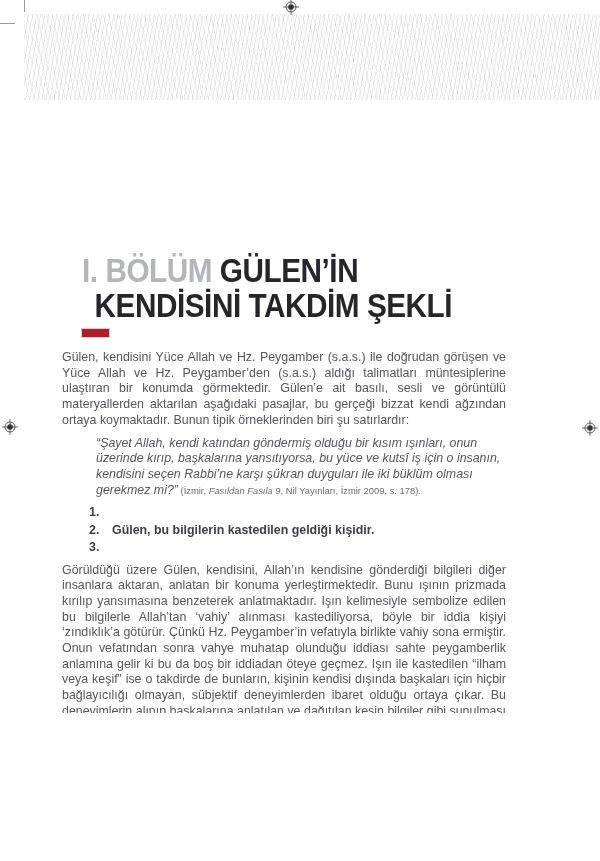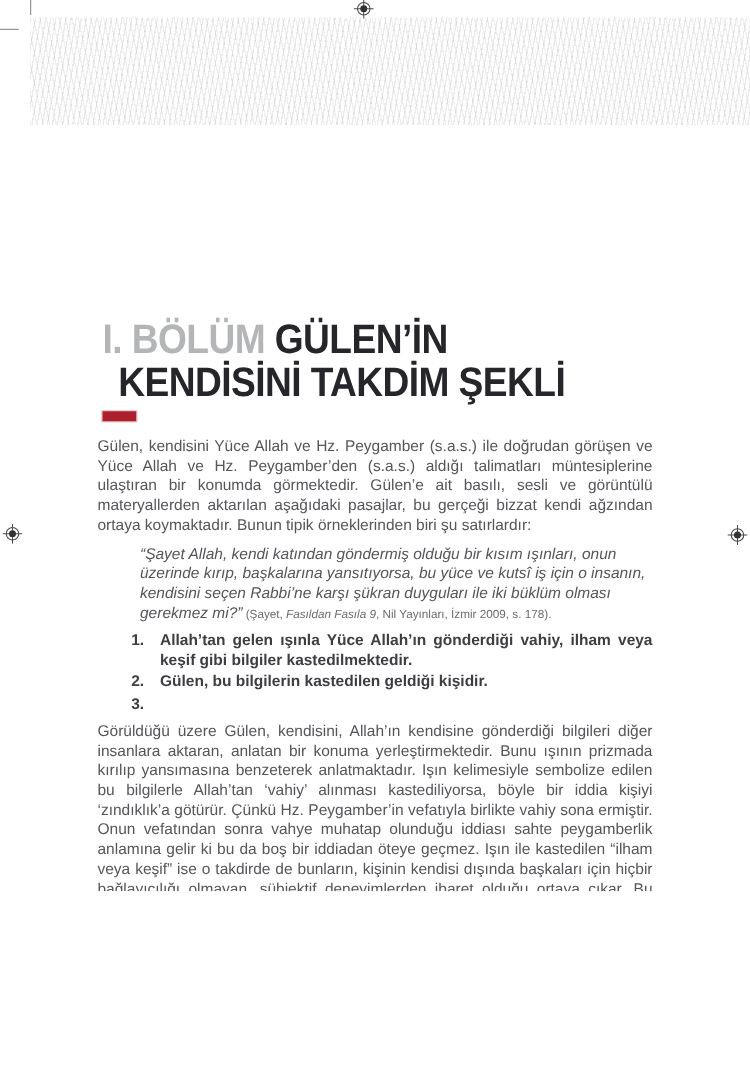--- a/index.html
+++ b/index.html
@@ -37,21 +37,21 @@
     transform:scaleX(0.9);transform-origin:0 0;white-space:nowrap;
     color:var(--title-dark);
   }
   .title-line .light{color:var(--title-gray);}
   .title-line2{padding-left:14px;}
   .red-dash{width:27px;height:8px;background:var(--accent-red);margin:6px 0 0 0;
     box-shadow:0 0 0 1px rgba(172,31,45,0.25);}
 
   
   .body-col{
-    position:absolute;left:78px;top:350px;width:444px;
+    position:absolute;left:62px;top:350px;width:444px;
     font-size:12.4px;line-height:15.7px;color:var(--body-text);
     text-align:justify;
   }
   .body-col p{margin:0 0 7px 0;}
   .quote{
     margin:0 0 7px 34px;font-style:italic;text-align:left;line-height:15.7px;
   }
   .quote .cite{font-size:9.4px;font-style:normal;color:#6b6c70;}
   .quote .cite em{font-style:italic;}
   .numlist{margin:0 0 7px 0;}
@@ -139,28 +139,27 @@
   <header class="chapter-head">
     <div class="title-line"><span class="light">I. BÖLÜM</span><span>&nbsp;</span><span>GÜLEN’İN</span></div>
     <div class="title-line title-line2">KENDİSİNİ TAKDİM ŞEKLİ</div>
     <div class="red-dash"></div>
   </header>
 
   <main class="body-col">
     <p>Gülen, kendisini Yüce Allah ve Hz. Peygamber (s.a.s.) ile doğrudan görüşen ve Yüce Allah ve Hz. Peygamber’den (s.a.s.) aldığı talimatları müntesiplerine ulaştıran bir konumda görmektedir. Gülen’e ait basılı, sesli ve görüntülü materyallerden aktarılan aşağıdaki pasajlar, bu gerçeği bizzat kendi ağzından ortaya koymaktadır. Bunun tipik örneklerinden biri şu satırlardır:</p>
 
     <div class="quote">
-      <span>“Şayet Allah, kendi katından göndermiş olduğu bir kısım ışınları, onun üzerinde kırıp, başkalarına yansıtıyorsa, bu yüce ve kutsî iş için o insanın, kendisini seçen Rabbi’ne karşı şükran duyguları ile iki büklüm olması gerekmez mi?”</span><span class="cite"><span> (Şayet, </span><em>Fasıldan Fasıla 9</em><span>, Nil Yayınları, İzmir 2009, s. 178).</span></span>
+      <span>“Şayet Allah, kendi katından göndermiş olduğu bir kısım ışınları, onun üzerinde kırıp, başkalarına yansıtıyorsa, bu yüce ve kutsî iş için o insanın, kendisini seçen Rabbi’ne karşı şükran duyguları ile iki büklüm olması gerekmez mi?”</span><span class="cite"><span> (İzmir, </span><em>Fasıldan Fasıla 9</em><span>, Nil Yayınları, İzmir 2009, s. 178).</span></span>
     </div>
 
 
     <div class="numlist">
       <div class="row">
         <span class="num">1.</span>
-        <span class="txt">Allah’tan gelen ışınla Yüce Allah’ın gönderdiği vahiy, ilham veya keşif gibi bilgiler kastedilmektedir.</span>
       </div>
       <div class="row">
         <span class="num">2.</span>
         <span class="txt">Gülen, bu bilgilerin kastedilen geldiği kişidir.</span>
       </div>
       <div class="row">
         <span class="num">3.</span>
       </div>
     </div>
 

